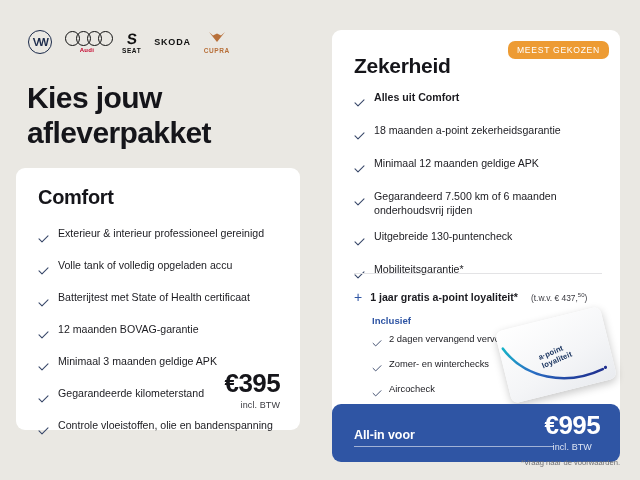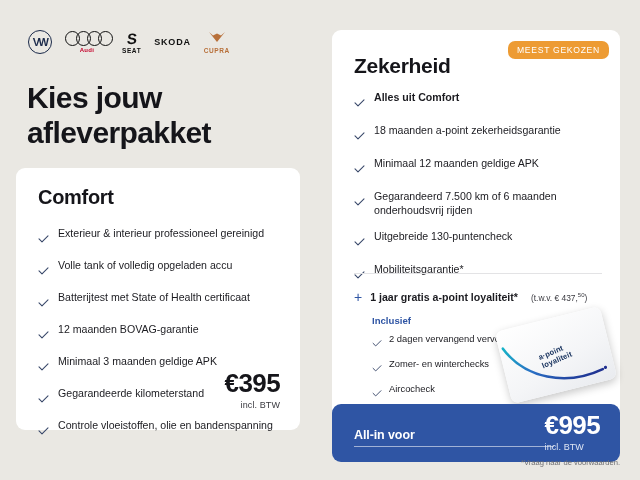--- a/index.html
+++ b/index.html
@@ -151,21 +151,21 @@
   }
   .bluebar-inner{position:relative;width:100%;height:100%;}
   .allin{
     position:absolute;left:22px;top:16px;
     font-size:12.5px;font-weight:bold;color:#fff;letter-spacing:-.1px;margin-top:8px;
   }
   .bluerule{
     position:absolute;left:22px;top:42px;width:200px;height:1px;background:rgba(255,255,255,.55);
   }
   .blueprice{
-    position:absolute;right:20px;top:8px;text-align:left;
+    position:absolute;right:20px;top:8px;text-align:center;
   }
   .blueprice .price-main{color:#fff;font-size:26px;}
   .blueprice .price-sub{color:#dfe6f4;font-size:9px;}
 
   .footnote{
     position:absolute;right:20px;top:458px;
     font-size:7.6px;color:#6e6e72;
   }
 </style>
 </head>

